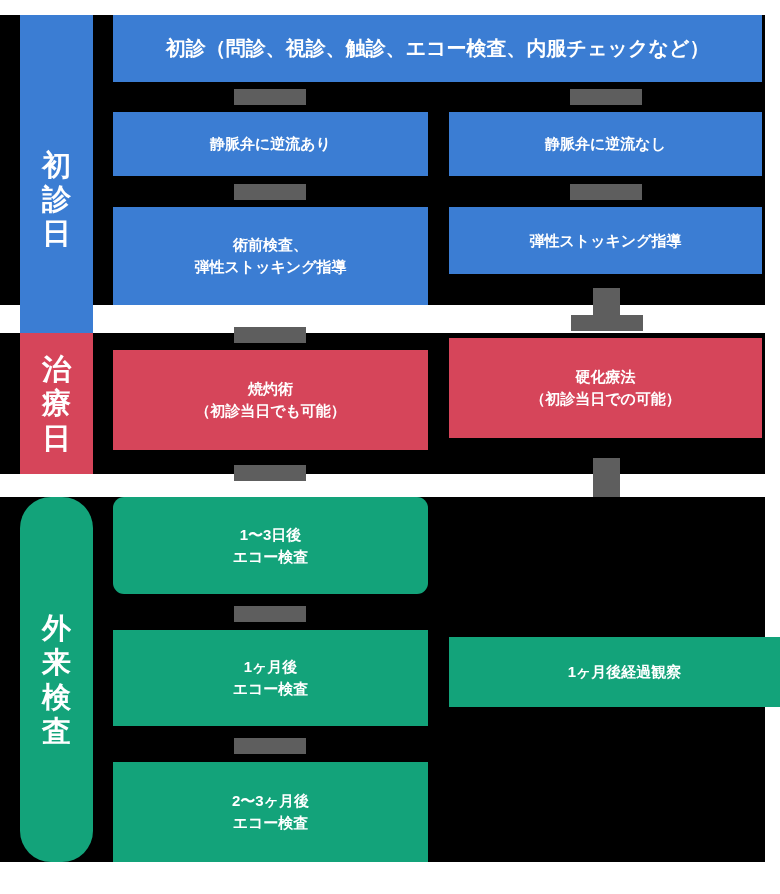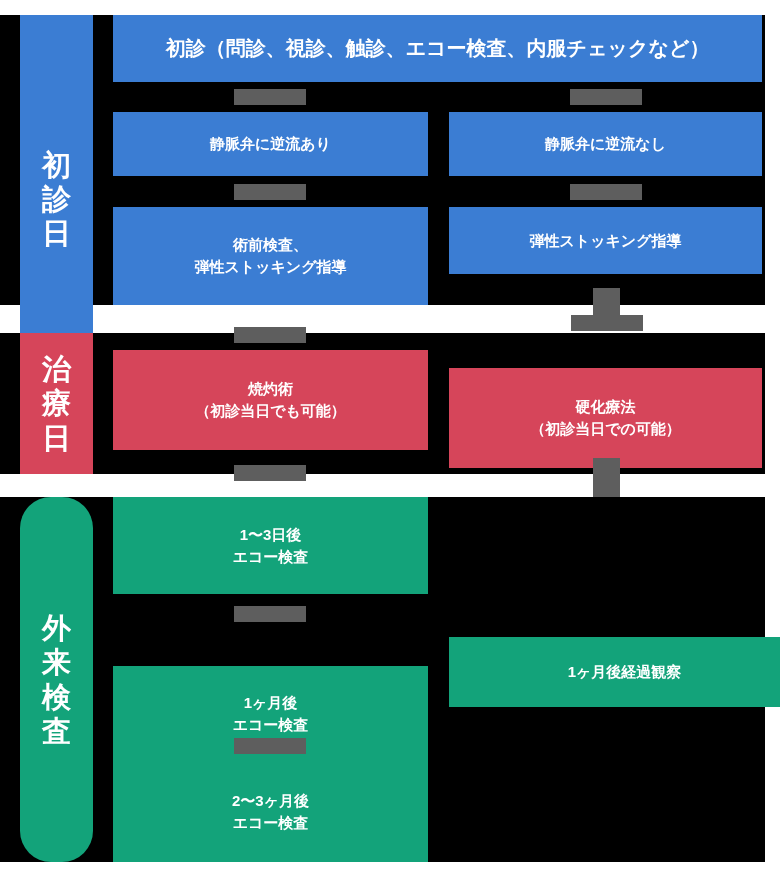--- a/index.html
+++ b/index.html
@@ -119,40 +119,40 @@
   <div class="phase-band" style="top:333px; height:141px; width:765px;"></div>
 
   <div class="phase-label red" style="top:333px; height:141px;">
     <span class="vtext">治療日</span>
   </div>
 
   <div class="connector" style="left:234px; top:327px; width:72px; height:16px;"></div>
 
   <div class="node red" style="left:113px; top:350px; width:315px; height:100px;">焼灼術
 （初診当日でも可能）</div>
-  <div class="node red" style="left:449px; top:368px; width:313px; height:100px;">硬化療法
+  <div class="node red" style="left:449px; top:338px; width:313px; height:100px;">硬化療法
 （初診当日での可能）</div>
 
   <div class="connector" style="left:234px; top:465px; width:72px; height:16px;"></div>
 
   <div class="connector tee-stem" style="left:593px; top:458px; width:27px; height:165px;"></div>
   <div class="connector tee-bar" style="left:571px; top:617px; width:72px; height:16px;"></div>
 
   <div class="phase-band" style="top:497px; height:365px; width:765px;"></div>
 
   <div class="phase-label green" style="top:497px; height:365px;border-radius:31px;">
     <span class="vtext">外来検査</span>
   </div>
 
-  <div class="node green" style="left:113px; top:497px; width:315px; height:97px;">1〜3日後
+  <div class="node green" style="left:113px; top:497px; width:315px; height:97px;border-radius:11px;">1〜3日後
 エコー検査</div>
 
   <div class="connector" style="left:234px; top:606px; width:72px; height:16px;"></div>
 
-  <div class="node green" style="left:113px; top:630px; width:315px; height:96px;margin-top:36px;">1ヶ月後
+  <div class="node green" style="left:113px; top:630px; width:315px; height:96px;">1ヶ月後
 エコー検査</div>
 
   <div class="node green" style="left:449px; top:637px; width:351px; height:70px;">1ヶ月後経過観察</div>
 
   <div class="connector" style="left:234px; top:738px; width:72px; height:16px;"></div>
 
   <div class="node green" style="left:113px; top:762px; width:315px; height:100px;">2〜3ヶ月後
 エコー検査</div>
 
 </div>

